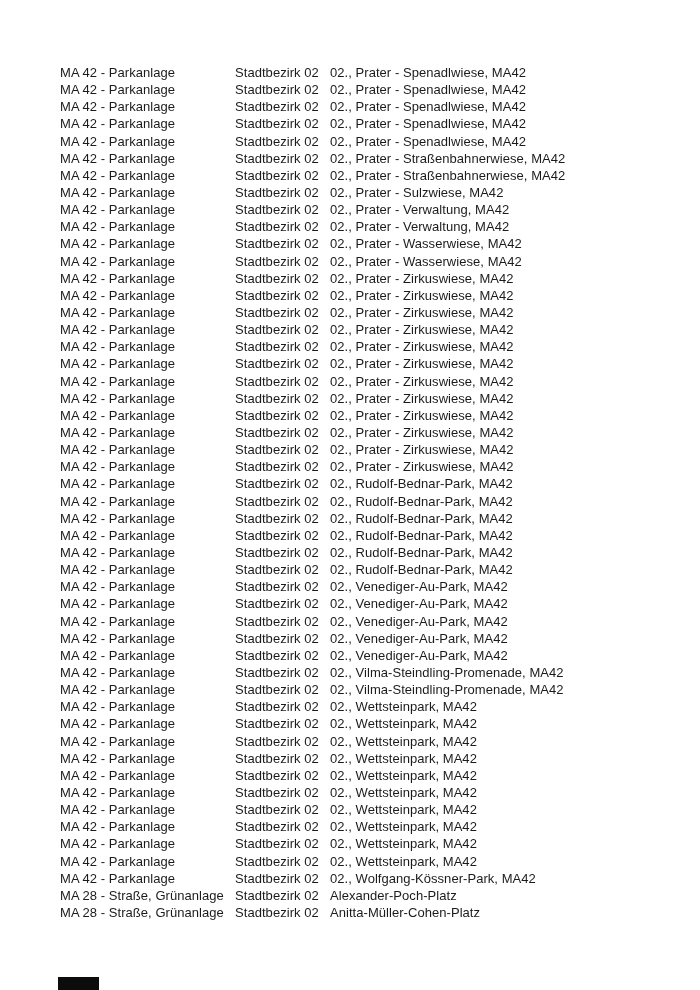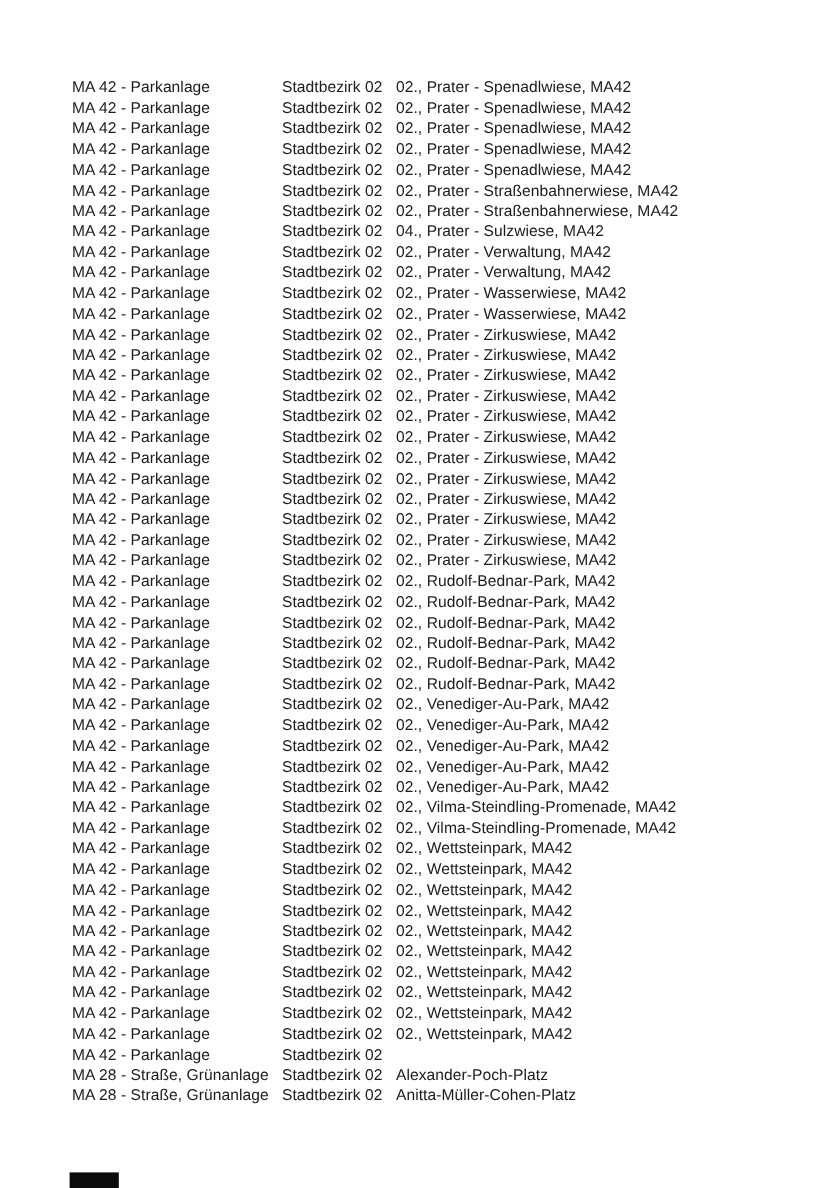--- a/index.html
+++ b/index.html
@@ -88,21 +88,21 @@
 
   <div class="row">
     <span class="col category">MA 42 - Parkanlage</span>
     <span class="col district">Stadtbezirk 02</span>
     <span class="col location">02., Prater - Straßenbahnerwiese, MA42</span>
   </div>
 
   <div class="row">
     <span class="col category">MA 42 - Parkanlage</span>
     <span class="col district">Stadtbezirk 02</span>
-    <span class="col location">04., Prater - Sulzwiese, MA42</span>
+    <span class="col location">02., Prater - Sulzwiese, MA42</span>
   </div>
 
   <div class="row">
     <span class="col category">MA 42 - Parkanlage</span>
     <span class="col district">Stadtbezirk 02</span>
     <span class="col location">02., Prater - Verwaltung, MA42</span>
   </div>
 
   <div class="row">
     <span class="col category">MA 42 - Parkanlage</span>
@@ -328,20 +328,21 @@
 
   <div class="row">
     <span class="col category">MA 42 - Parkanlage</span>
     <span class="col district">Stadtbezirk 02</span>
     <span class="col location">02., Wettsteinpark, MA42</span>
   </div>
 
   <div class="row">
     <span class="col category">MA 42 - Parkanlage</span>
     <span class="col district">Stadtbezirk 02</span>
+    <span class="col location">02., Wolfgang-Kössner-Park, MA42</span>
   </div>
 
   <div class="row">
     <span class="col category">MA 28 - Straße, Grünanlage</span>
     <span class="col district">Stadtbezirk 02</span>
     <span class="col location">Alexander-Poch-Platz</span>
   </div>
 
   <div class="row">
     <span class="col category">MA 28 - Straße, Grünanlage</span>

